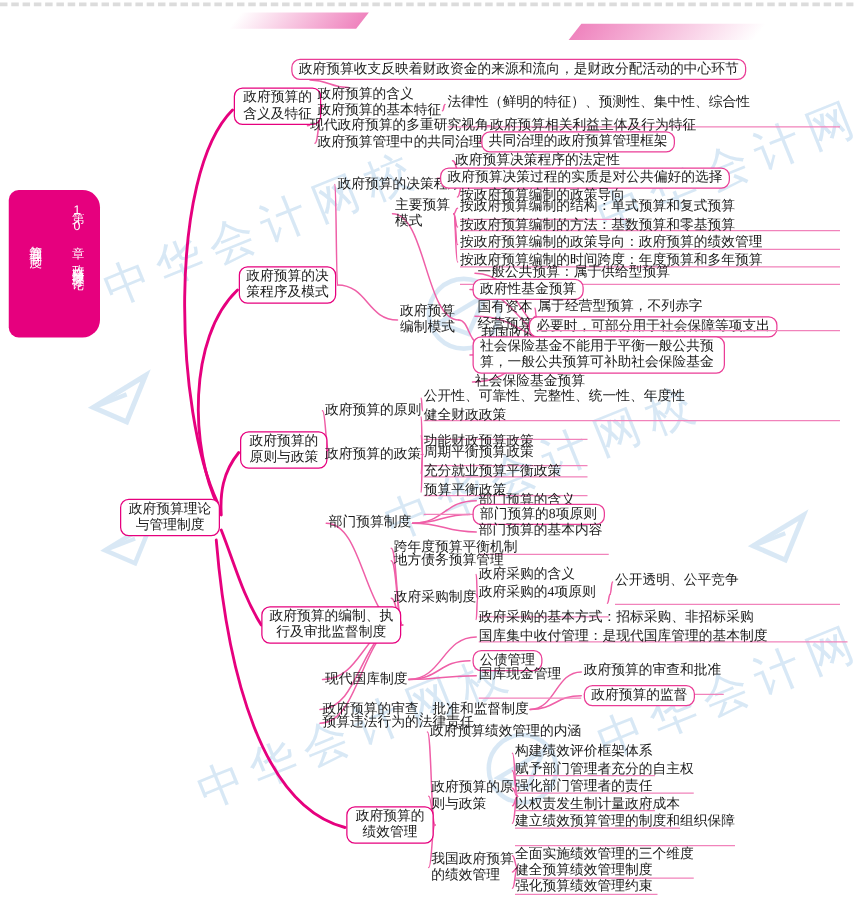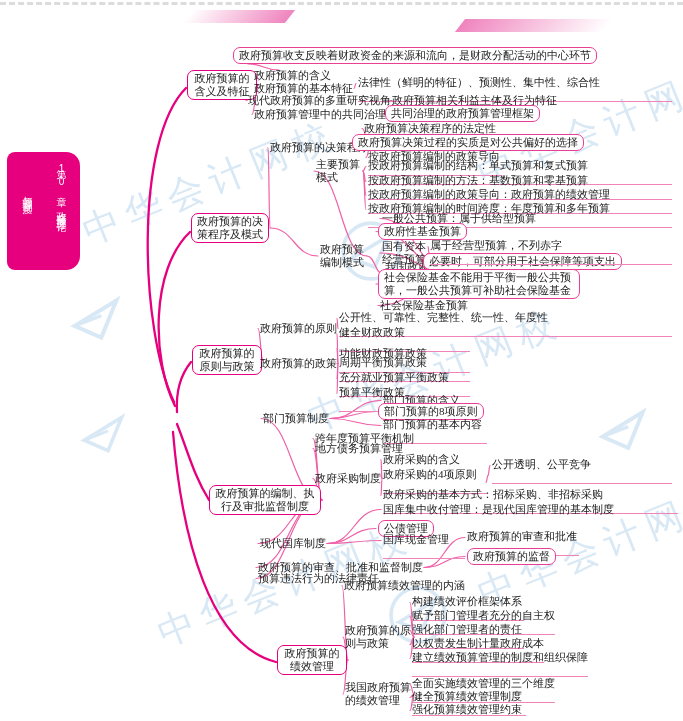--- a/index.html
+++ b/index.html
@@ -145,20 +145,21 @@
       <path d="M414,637 C412,637 412,602.5 410,602.5" class="lk"></path>
       <path d="M414,637 C412,637 412,616.5 410,616.5" class="lk"></path>
       <path d="M414,637 C412,637 412,630.5 410,630.5" class="lk"></path>
       <path d="M414,637 C412,637 412,644.5 410,644.5" class="lk"></path>
       <path d="M414,637 C412,637 412,658.5 410,658.5" class="lk"></path>
       <path d="M414,694 C412,694 412,684.5 410,684.5" class="lk"></path>
       <path d="M414,694 C412,694 412,697.5 410,697.5" class="lk"></path>
       <path d="M414,694 C412,694 412,710.5 410,710.5" class="lk"></path>
     </svg>
 
+  <div class="nd box lv1 wrap" id="root" style="left:96px;top:399px;width:68px">政府预算理论与管理制度</div>
 
   <div class="nd box lv1 wrap" id="b1" style="left:187px;top:70px;width:58px">政府预算的含义及特征</div>
   <div class="nd box" id="c11a" style="left:233px;top:47px">政府预算收支反映着财政资金的来源和流向，是财政分配活动的中心环节</div>
   <div class="nd" id="c11" style="left:254px;top:69px">政府预算的含义</div>
   <div class="nd" id="c12" style="left:254px;top:82px">政府预算的基本特征</div>
   <div class="nd ul" id="c12a" style="left:358px;top:76px;min-width:314px">法律性（鲜明的特征）、预测性、集中性、综合性</div>
   <div class="nd" id="c13" style="left:248px;top:94px">现代政府预算的多重研究视角</div>
   <div class="nd" id="c13a" style="left:392px;top:94px">政府预算相关利益主体及行为特征</div>
   <div class="nd" id="c14" style="left:254px;top:108px">政府预算管理中的共同治理</div>
   <div class="nd box lv1 wrap" id="b2" style="left:191px;top:213px;width:66px">政府预算的决策程序及模式</div>

